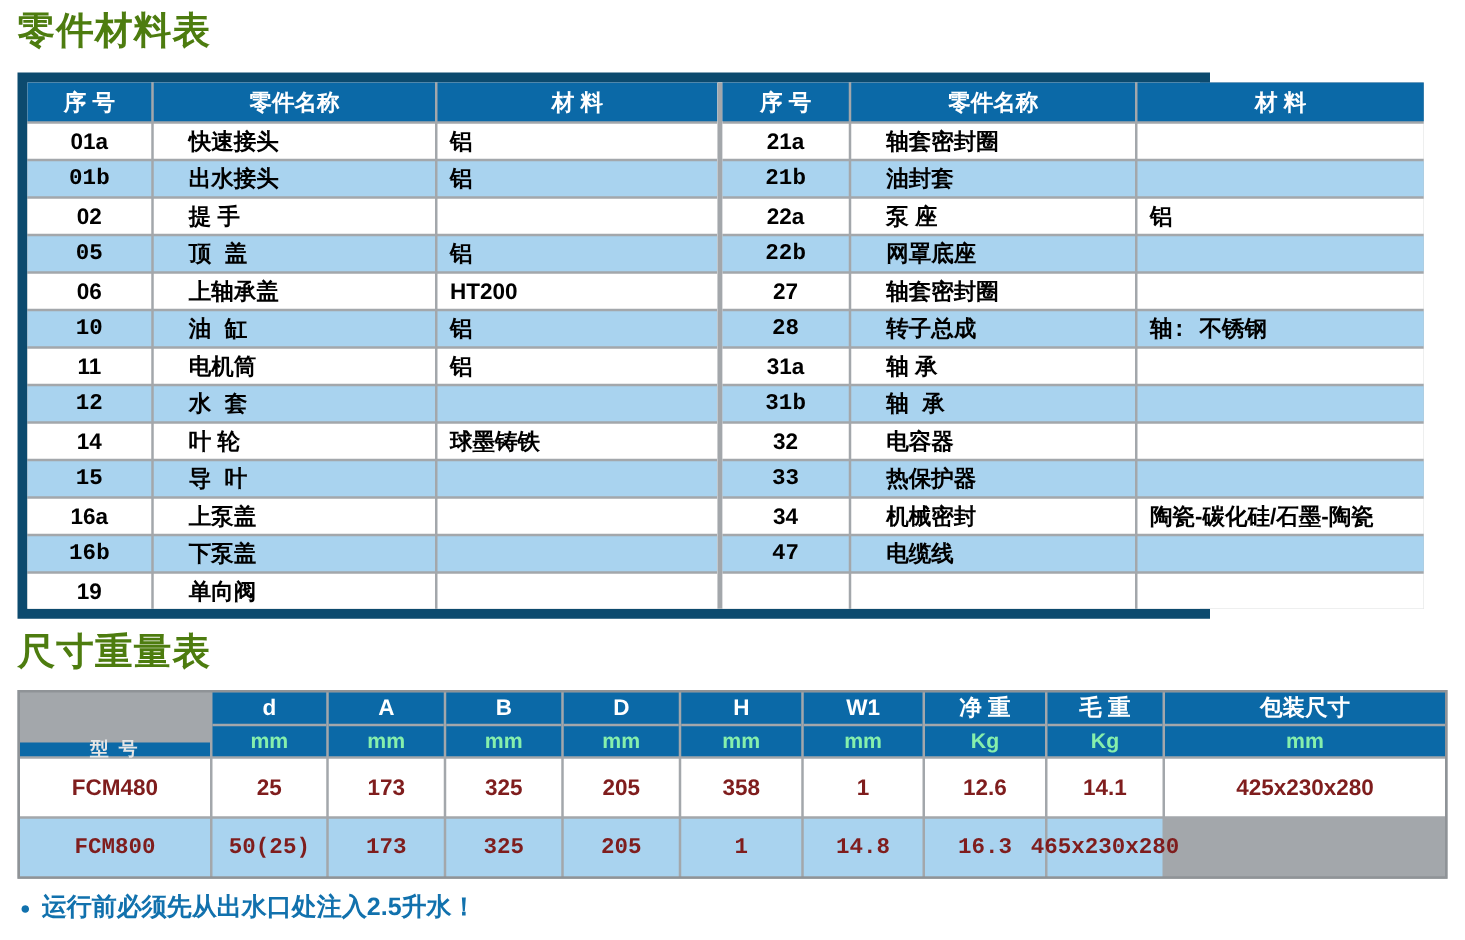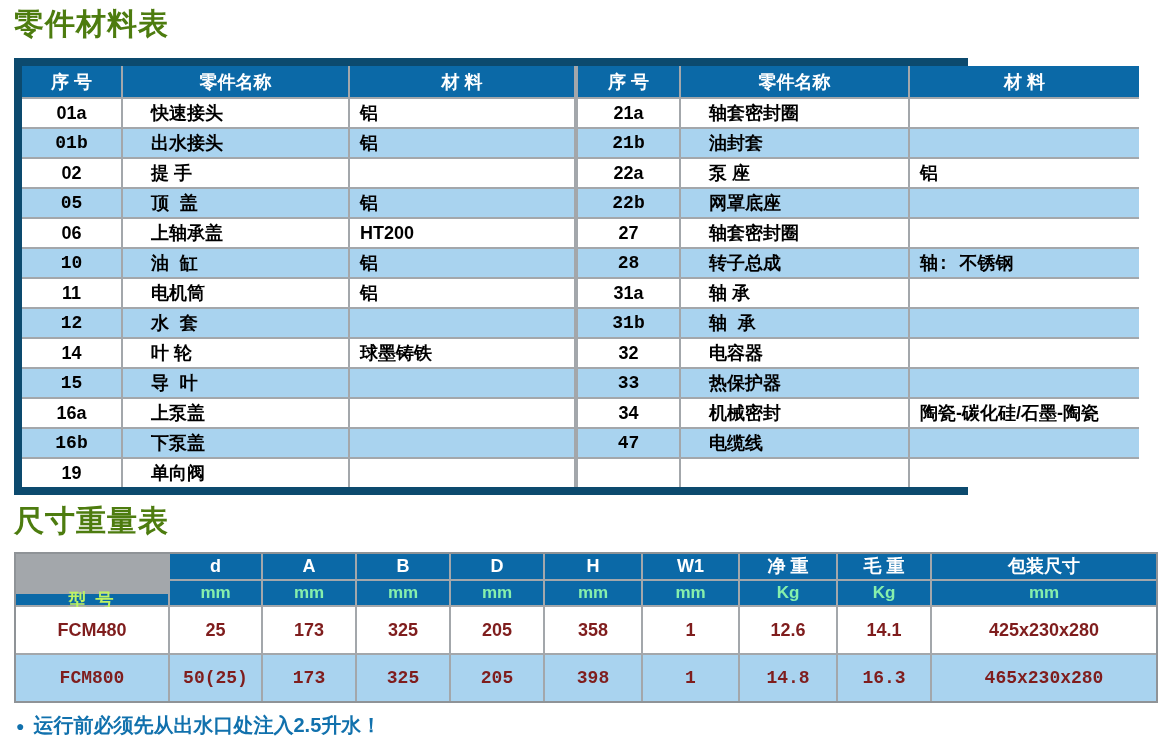--- a/index.html
+++ b/index.html
@@ -27,21 +27,21 @@
   .w { background:#ffffff; }
   .b { background:#a9d3ef;font-family:Liberation Mono, monospace; }
 
   
   .table2 { position:absolute; left:14px; top:552px; width:1144px; display:grid; border:2px solid #8f9397; gap:2px; background:#a3a7ab;
             grid-template-columns:152px 91px 92px 92px 92px 96px 95px 96px 92px 224px;
             grid-template-rows:51px 46px 46px; }
   .h2cell { background:#0b69a7; display:flex; flex-direction:column; }
   .h2cell .nmrow { flex:1; display:flex; align-items:center; justify-content:center; color:#fff; font-weight:bold; font-size:18px; border-bottom:2px solid #a3a7ab; }
   .h2cell .utrow { flex:1; display:flex; align-items:center; justify-content:center; color:#86efac; font-weight:bold; font-size:17px; }
-  .h2model { background:#0b69a7; display:flex; align-items:center; justify-content:center; color:#bef264; font-weight:bold; font-size:18px; letter-spacing:2px;margin-top:40px; }
+  .h2model { background:#0b69a7; display:flex; align-items:center; justify-content:center; color:#e5e5e5; font-weight:bold; font-size:15px; letter-spacing:2px;margin-top:40px; }
   .d2 { display:flex; align-items:center; justify-content:center; font-size:18px; font-weight:bold; color:#7f1d1d; }
 
   
   .note { position:absolute; left:16px; top:712px; display:flex; align-items:center; color:#1171ad; font-weight:bold; font-size:20px; }
   .note .bullet { font-size:14px; margin-right:9px; }
 </style>
 </head>
 <body>
 
 <div class="page">
@@ -223,21 +223,20 @@
     <div class="d2 w">1</div>
     <div class="d2 w">12.6</div>
     <div class="d2 w">14.1</div>
     <div class="d2 w">425x230x280</div>
 
     <div class="d2 b">FCM800</div>
     <div class="d2 b">50(25)</div>
     <div class="d2 b">173</div>
     <div class="d2 b">325</div>
     <div class="d2 b">205</div>
-    <div class="d2 b">398</div>
     <div class="d2 b">1</div>
     <div class="d2 b">14.8</div>
     <div class="d2 b">16.3</div>
     <div class="d2 b">465x230x280</div>
   </div>
 
   <div class="note">
     <span class="bullet">●</span>
     <span>运行前必须先从出水口处注入2.5升水！</span>
   </div>

